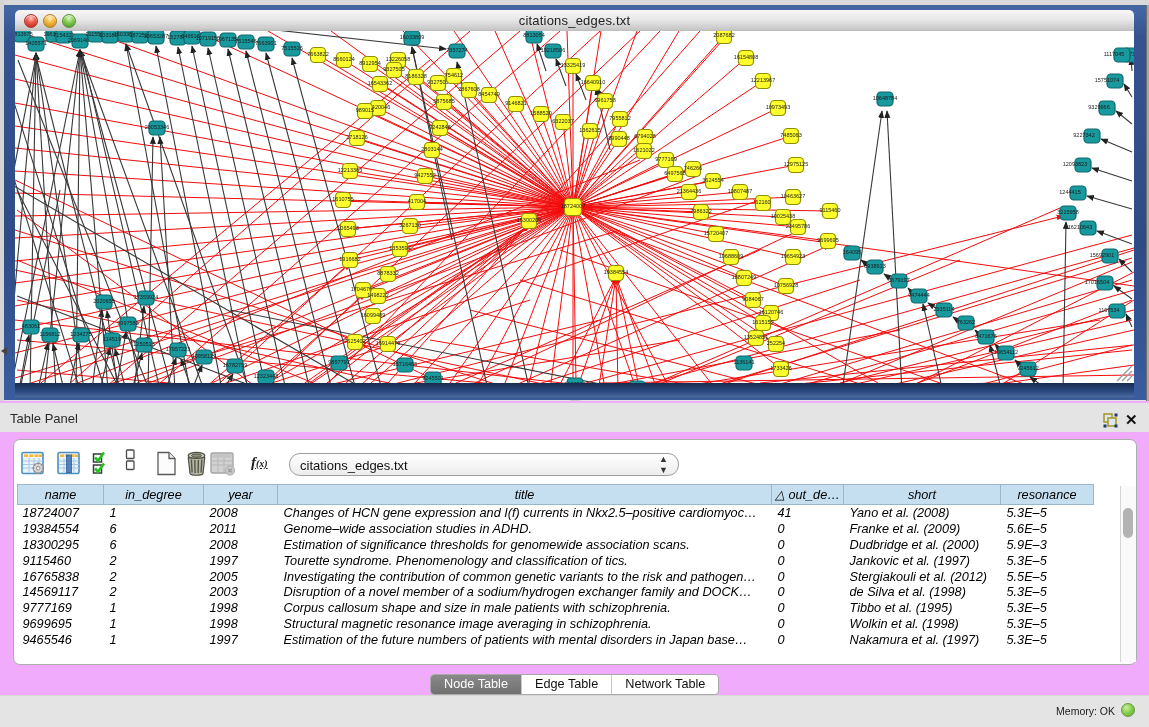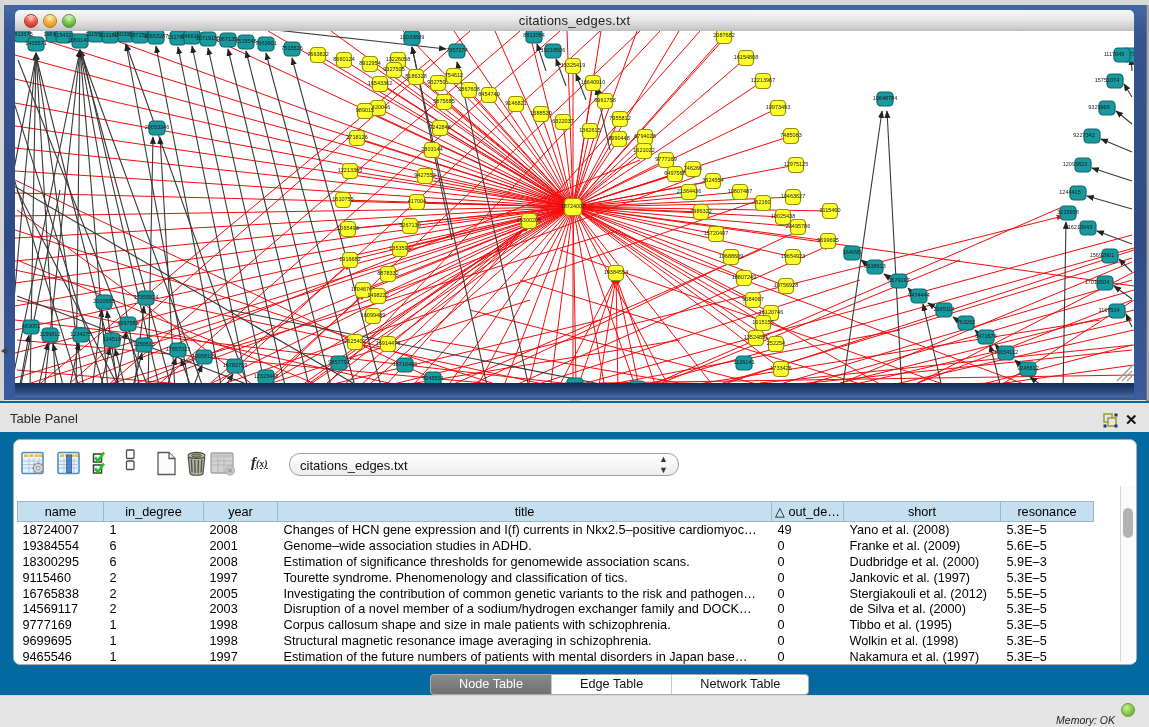--- a/index.html
+++ b/index.html
@@ -17,46 +17,46 @@
  background:linear-gradient(#f7f7f7,#e8e8e8 45%,#c9c9c9 90%,#bdbdbd);
  border-bottom:1px solid #7a7a7a;}
 #titlebar .title{position:absolute;left:0;right:0;top:3px;text-align:center;
  font-size:13px;color:#222;letter-spacing:.2px;}
 .tl{position:absolute;top:4px;width:12px;height:12px;border-radius:50%;}
 #tl-r{left:9px;background:radial-gradient(circle at 50% 28%,#ffc9c2,#ec594c 42%,#cc3427 78%,#c22f23);border:1px solid #a83227;box-shadow:inset 0 1px 1px rgba(255,255,255,.8);}
 #tl-y{left:28px;background:radial-gradient(circle at 50% 28%,#ffeec2,#f2b83e 42%,#dd9320 78%,#d48c1d);border:1px solid #ad7d22;box-shadow:inset 0 1px 1px rgba(255,255,255,.8);}
 #tl-g{left:47px;background:radial-gradient(circle at 50% 28%,#ddf6c2,#84ca52 42%,#5aa42f 78%,#539c2b);border:1px solid #578e33;box-shadow:inset 0 1px 1px rgba(255,255,255,.8);}
 #canvas{position:absolute;left:11px;top:26px;width:1119px;height:352px;background:#fff;overflow:hidden;}
 
-#tp{position:absolute;left:0;top:401px;width:1149px;height:326px;background:#0369a1;}
+#tp{position:absolute;left:0;top:401px;width:1149px;height:326px;background:#f0abfc;}
 #tp-head{position:absolute;left:0;top:2px;width:1149px;height:29px;background:#e4e4e4;}
 #tp-head .t{position:absolute;left:10px;top:8px;font-size:13px;color:#2b2b2b;}
 #icon-float{position:absolute;left:1103px;top:10px;width:15px;height:15px;}
 #icon-x{position:absolute;left:1125px;top:8px;font-size:15px;font-weight:bold;color:#111;}
 #tbox{position:absolute;left:13px;top:38px;width:1122px;height:224px;background:#fff;
  border:1px solid #adadad;border-radius:7px;}
 .ti{position:absolute;top:11px;}
 #combo{position:absolute;left:275px;top:13px;width:390px;height:23px;border:1px solid #9f9f9f;
  border-radius:11px;background:linear-gradient(#fff,#f4f4f4 60%,#ececec);
  font-size:13px;color:#111;line-height:23px;padding-left:10px;box-sizing:border-box;}
 #combo .arr{position:absolute;right:10px;top:0px;font-size:9px;color:#333;line-height:11px;}
 
-#tbl{position:absolute;left:3px;top:61px;width:1076px;border-collapse:collapse;table-layout:fixed;font-size:12.7px;color:#000;}
+#tbl{position:absolute;left:3px;top:44px;width:1076px;border-collapse:collapse;table-layout:fixed;font-size:12.7px;color:#000;font-style:italic;}
 #tbl th{background:#c5dff1;border:1px solid #9ab6cc;font-weight:normal;height:19px;padding:0;font-size:12.7px;}
 #tbl td{height:15.9px;padding:0 0 0 6px;white-space:nowrap;overflow:hidden;border:none;}
 #tbl td.c1{padding-left:5px;}
 #scrollbar{position:absolute;left:1106px;top:46px;width:15px;height:176px;border-left:1px solid #d5d5d5;background:#fafafa;}
 #thumb{position:absolute;left:2px;top:22px;width:10px;height:30px;border-radius:5px;background:#b3b3b3;}
 
 #tabs{position:absolute;left:430px;top:273px;height:19px;display:flex;border:1px solid #a9a9a9;border-radius:4px;overflow:hidden;background:#fff;}
-#tabs div{font-size:12.7px;line-height:19px;padding:0 28px;color:#111;border-right:1px solid #c9c9c9;}
+#tabs div{font-size:12.7px;line-height:19px;padding:0 13px;color:#111;border-right:1px solid #c9c9c9;}
 #tabs div.sel{background:linear-gradient(#8a8a8a,#707070);color:#fff;}
 #tabs div:last-child{border-right:none;}
 #statline{position:absolute;left:0;top:294px;width:1149px;border-top:1px solid #d6d6d6;height:32px;background:#e4e4e4;}
-#mem{position:absolute;right:34px;top:18px;font-size:10.5px;color:#222;font-style:italic;}
+#mem{position:absolute;right:34px;top:9px;font-size:10.5px;color:#222;}
 #memdot{position:absolute;right:14px;top:7px;width:12px;height:12px;border-radius:50%;
  background:radial-gradient(circle at 38% 32%,#c8f09a,#7ec845 55%,#59a82a);border:1px solid #6d9746;}
 </style></head>
 <body>
 <div id="deskTop"></div>
 <div id="frame">
   <div class="inner-shadow"></div>
     <div class="botband"></div>
   <div id="titlebar">
     <div class="tl" id="tl-r"></div>
@@ -748,28 +748,28 @@
             <th>title</th>
             <th>△ out_de…</th>
             <th>short</th>
             <th>resonance</th>
           </tr>
       <tr>
             <td class="c1">18724007</td>
             <td>1</td>
             <td>2008</td>
             <td>Changes of HCN gene expression and I(f) currents in Nkx2.5–positive cardiomyoc…</td>
-            <td>49</td>
+            <td>41</td>
             <td>Yano et al. (2008)</td>
             <td>5.3E–5</td>
           </tr>
       <tr>
             <td class="c1">19384554</td>
             <td>6</td>
-            <td>2001</td>
+            <td>2011</td>
             <td>Genome–wide association studies in ADHD.</td>
             <td>0</td>
             <td>Franke et al. (2009)</td>
             <td>5.6E–5</td>
           </tr>
       <tr>
             <td class="c1">18300295</td>
             <td>6</td>
             <td>2008</td>
             <td>Estimation of significance thresholds for genomewide association scans.</td>
@@ -794,21 +794,21 @@
             <td>0</td>
             <td>Stergiakouli et al. (2012)</td>
             <td>5.5E–5</td>
           </tr>
       <tr>
             <td class="c1">14569117</td>
             <td>2</td>
             <td>2003</td>
             <td>Disruption of a novel member of a sodium/hydrogen exchanger family and DOCK…</td>
             <td>0</td>
-            <td>de Silva et al. (2000)</td>
+            <td>de Silva et al. (1998)</td>
             <td>5.3E–5</td>
           </tr>
       <tr>
             <td class="c1">9777169</td>
             <td>1</td>
             <td>1998</td>
             <td>Corpus callosum shape and size in male patients with schizophrenia.</td>
             <td>0</td>
             <td>Tibbo et al. (1995)</td>
             <td>5.3E–5</td>

